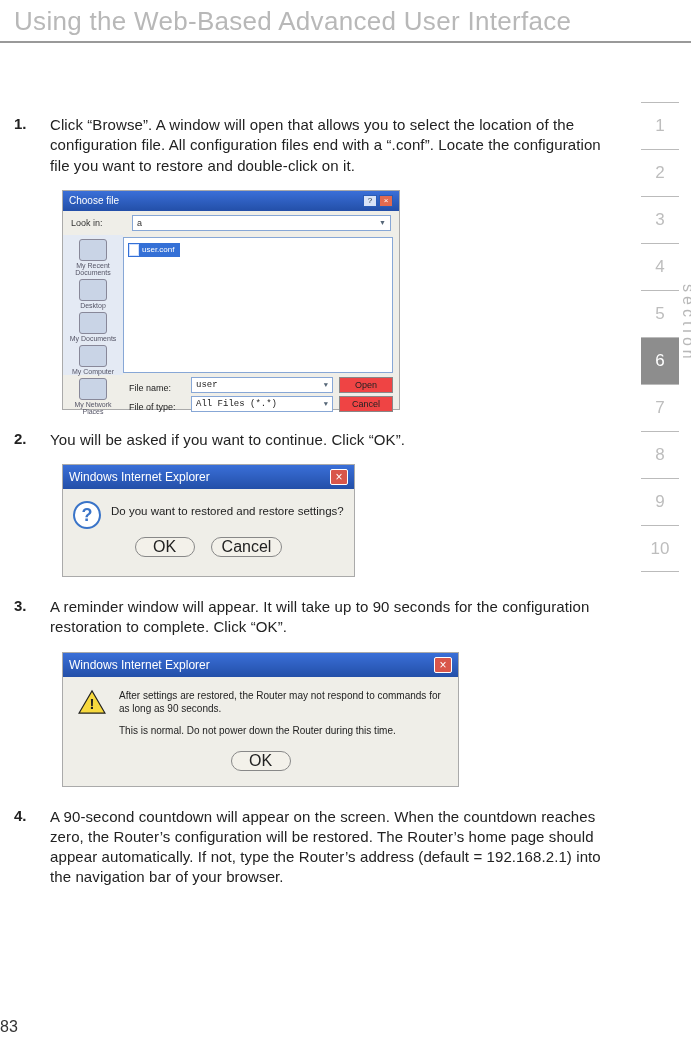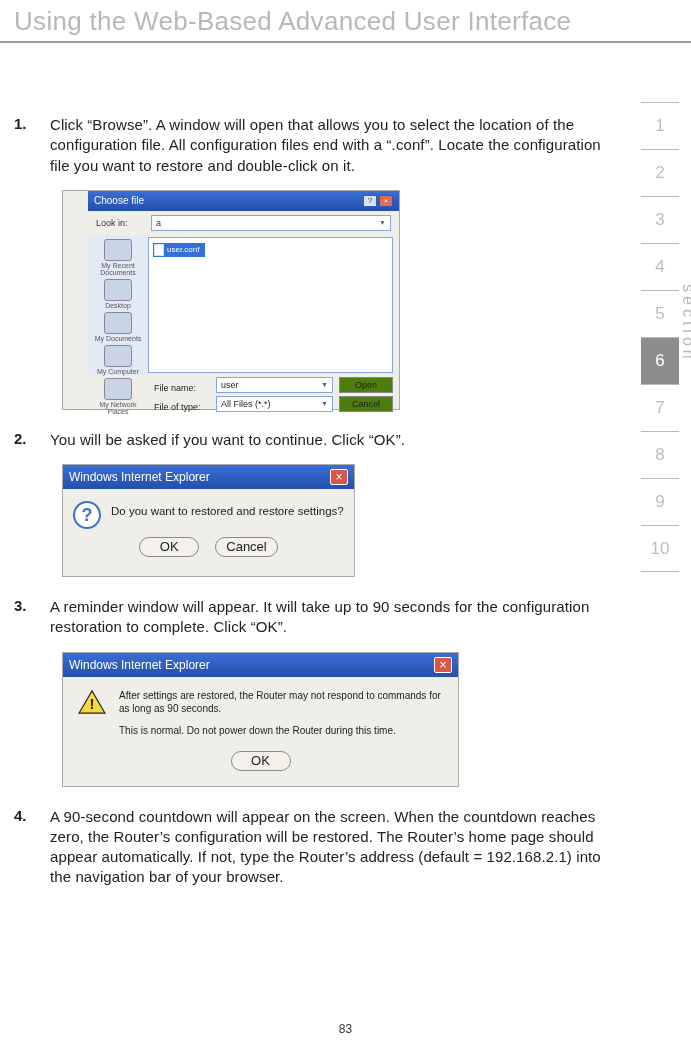--- a/index.html
+++ b/index.html
@@ -72,86 +72,86 @@
     align-items: center;
     justify-content: center;
     font-size: 17px;
     color: #bdbdbd;
     cursor: pointer;
   }
   .tab:last-child { border-bottom: 1px solid #bbb; }
   .tab.active { background: #8d8d8d; color: #fff; }
 
   
-  .s1 { width: 338px; height: 220px; padding-left: 25px; }
+  .s1 { width: 338px; height: 220px; }
   .s1-titlebar {
     height: 20px;
     background: linear-gradient(#3a6fd8, #234fa8);
     color: #fff;
     font-size: 10px;
     padding: 3px 6px;
     display: flex;
     align-items: center;
     justify-content: space-between;
   }
   .s1-tb-btns { display:flex; gap:2px; }
   .s1-tb-btn { width:14px; height:12px; background:#d9e3f7; border:1px solid #2a5bb5; font-size:8px; text-align:center; line-height:9px; color:#234; }
   .s1-tb-btn.red { background:#e36a4f; color:#fff; }
-  .s1-row { display:flex; align-items:center; padding:4px 8px; font-size:9px; color:#333; }
+  .s1-row { display:flex; align-items:center; gap:6px; padding:4px 8px; font-size:9px; color:#333; }
   .s1-row .lbl { width:55px; }
   .s1-row .combo { flex:1; height:16px; border:1px solid #87a7d6; background:#fff; display:flex; align-items:center; padding:0 4px; font-size:9px; justify-content:space-between; }
   .s1-body { display:flex; height:140px; }
   .s1-side { width:60px; background:#e4eaf4; display:flex; flex-direction:column; padding:4px 2px; gap:3px; }
   .s1-side-it { text-align:center; font-size:7px; color:#556; }
   .s1-side-it .ic { width:28px; height:22px; margin:0 auto 1px; background:#c9d4e6; border:1px solid #889; border-radius:3px; }
   .s1-list { flex:1; background:#ffffff; border:1px solid #87a7d6; margin:2px 6px 2px 0; padding:4px; }
   .s1-file { display:inline-flex; align-items:center; gap:3px; padding:1px 6px 1px 1px; background:#3470d6; color:#fff; font-size:8px; }
   .s1-file .fic { width:10px; height:12px; background:#fff; border:1px solid #cfe0ff; }
   .s1-bottom { padding:2px 6px 6px 66px; }
   .s1-brow { display:flex; align-items:flex-end; gap:6px; margin-bottom:3px; }
   .s1-brow .lbl { width:56px; font-size:9px; }
-  .s1-brow .fld { flex:1; height:16px; border:1px solid #87a7d6; background:#fff; font-size:9px; padding:1px 4px; display:flex; align-items:center; justify-content:space-between; }
-  .s1-brow .btn { width:54px; height:16px; border:1px solid #888; background:#4d7c0f; font-size:9px; text-align:center; line-height:14px; }
+  .s1-brow .fld { flex:1; height:16px; border:1px solid #87a7d6; background:#fff; font-size:9px; padding:1px 4px; display:flex; align-items:center; justify-content:space-between;font-family:Liberation Mono, monospace; }
+  .s1-brow .btn { width:54px; height:16px; border:1px solid #888; background:#ef4444; font-size:9px; text-align:center; line-height:14px; }
 
   
   .s2 { width: 293px; height: 113px; }
   .s2-titlebar {
     height: 24px;
     background: linear-gradient(#3a6fd8, #234fa8);
     color:#fff; font-size:12px; padding:4px 6px;
     display:flex; align-items:center; justify-content:space-between;
   }
   .s2-close { width:18px; height:16px; background:#d9564a; color:#fff; font-size:12px; text-align:center; line-height:14px; border:1px solid #fff; border-radius:2px; }
   .s2-body { padding:12px 10px 8px 10px; display:flex; gap:10px; }
   .s2-qicon { width:28px; height:28px; border-radius:50%; background:#fff; border:2px solid #3a74c8; color:#3a74c8; font-size:18px; text-align:center; line-height:24px; font-weight:bold; }
   .s2-msg { font-size:11.5px; color:#222; padding-top:4px; }
   .s2-btns { display:flex; justify-content:center; gap:16px; padding-bottom:8px; }
-  .s2-btn { min-width:60px; height:20px; border:1px solid #888; border-radius:10px; background:#f3f1ea; font-size:13px; text-align:center; line-height:18px; padding:0 10px; }
+  .s2-btn { min-width:60px; height:20px; border:1px solid #888; border-radius:10px; background:#f3f1ea; font-size:16px; text-align:center; line-height:18px; padding:0 10px; }
 
   
   .s3 { width: 397px; height: 135px; }
   .s3-titlebar {
     height: 24px;
     background: linear-gradient(#3a6fd8, #234fa8);
     color:#fff; font-size:12px; padding:4px 6px;
     display:flex; align-items:center; justify-content:space-between;
   }
   .s3-body { padding:12px 14px 6px 14px; display:flex; gap:12px; }
   .s3-warn { width:30px; height:26px; }
   .s3-warn svg { width:30px; height:26px; }
   .s3-txt { font-size:10px; line-height:1.35; color:#222; }
   .s3-txt p { margin-bottom:8px; }
   .s3-btns { display:flex; justify-content:center; padding-bottom:8px; }
 
   .page-num {
     position: absolute;
     bottom: 12px;
     left: 0; right: 0;
-    text-align: center;
-    font-size: 12px;
+    text-align: left;
+    font-size: 16px;
     color: #333;
   }
   .combo-arrow { font-size:7px; color:#567; }
 </style>
 </head>
 <body>
 
 <div class="page-title">Using the Web-Based Advanced User Interface</div>
 
 <div class="section-rail">

